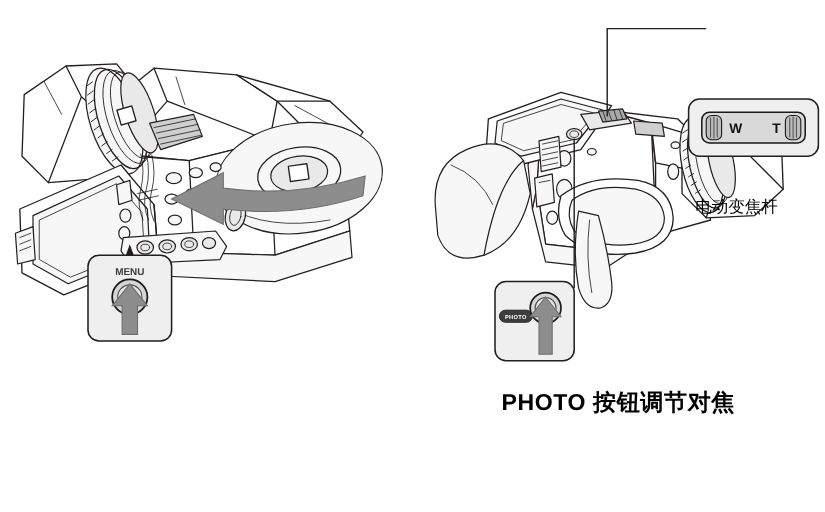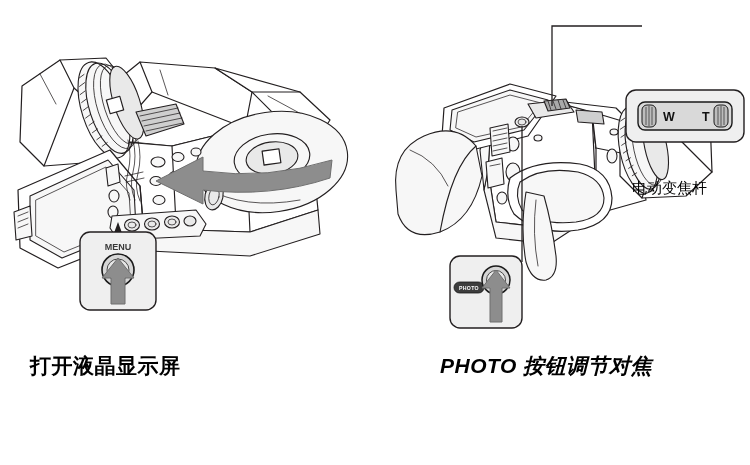--- a/index.html
+++ b/index.html
@@ -235,21 +235,20 @@
     <svg class="panel-callout" width="120" height="110" style="position:absolute; left:72px; top:228px;">
       <rect class="callout-box" x="8" y="4" width="76" height="78" rx="10" ry="10"></rect>
       <text class="callout-label" x="46" y="22" text-anchor="middle">MENU</text>
 
       <circle cx="46" cy="42" r="16" fill="#d6d6d6" stroke="#1a1a1a" stroke-width="1.6"></circle>
       <circle cx="46" cy="42" r="11" fill="#e6e6e6" stroke="#4a4a4a" stroke-width="1"></circle>
 
       <polygon class="arrow-gray" points="46,30 62,50 53,50 53,76 39,76 39,50 30,50"></polygon>
     </svg>
 
-    <div class="caption" id="caption-left">打开液晶显示屏</div>
   </div>
 
   <div class="panel" id="panel-right">
 
     <svg width="370" height="345" viewBox="0 0 370 345">
 
       <g>
 
         <path class="bd" d="M112,110 L168,100 L212,112 L216,198 L170,228 L116,222 L108,170 Z"></path>
 
@@ -389,16 +388,16 @@
         <line x1="96" y1="21" x2="96" y2="39"></line>
         <line x1="99" y1="20" x2="99" y2="40"></line>
         <line x1="102" y1="21" x2="102" y2="39"></line>
       </g>
       <text class="wt-text" x="41" y="35">W</text>
       <text class="wt-text" x="80" y="35">T</text>
     </svg>
 
     <div class="zoomcap" style="left:252px; top:147px;">电动变焦杆</div>
 
-    <div class="caption" id="caption-right" style="left:60px;font-style:italic;">PHOTO 按钮调节对焦</div>
+    <div class="caption" id="caption-right" style="left:76px;">PHOTO 按钮调节对焦</div>
   </div>
 
 </div>
 
 </body></html>

